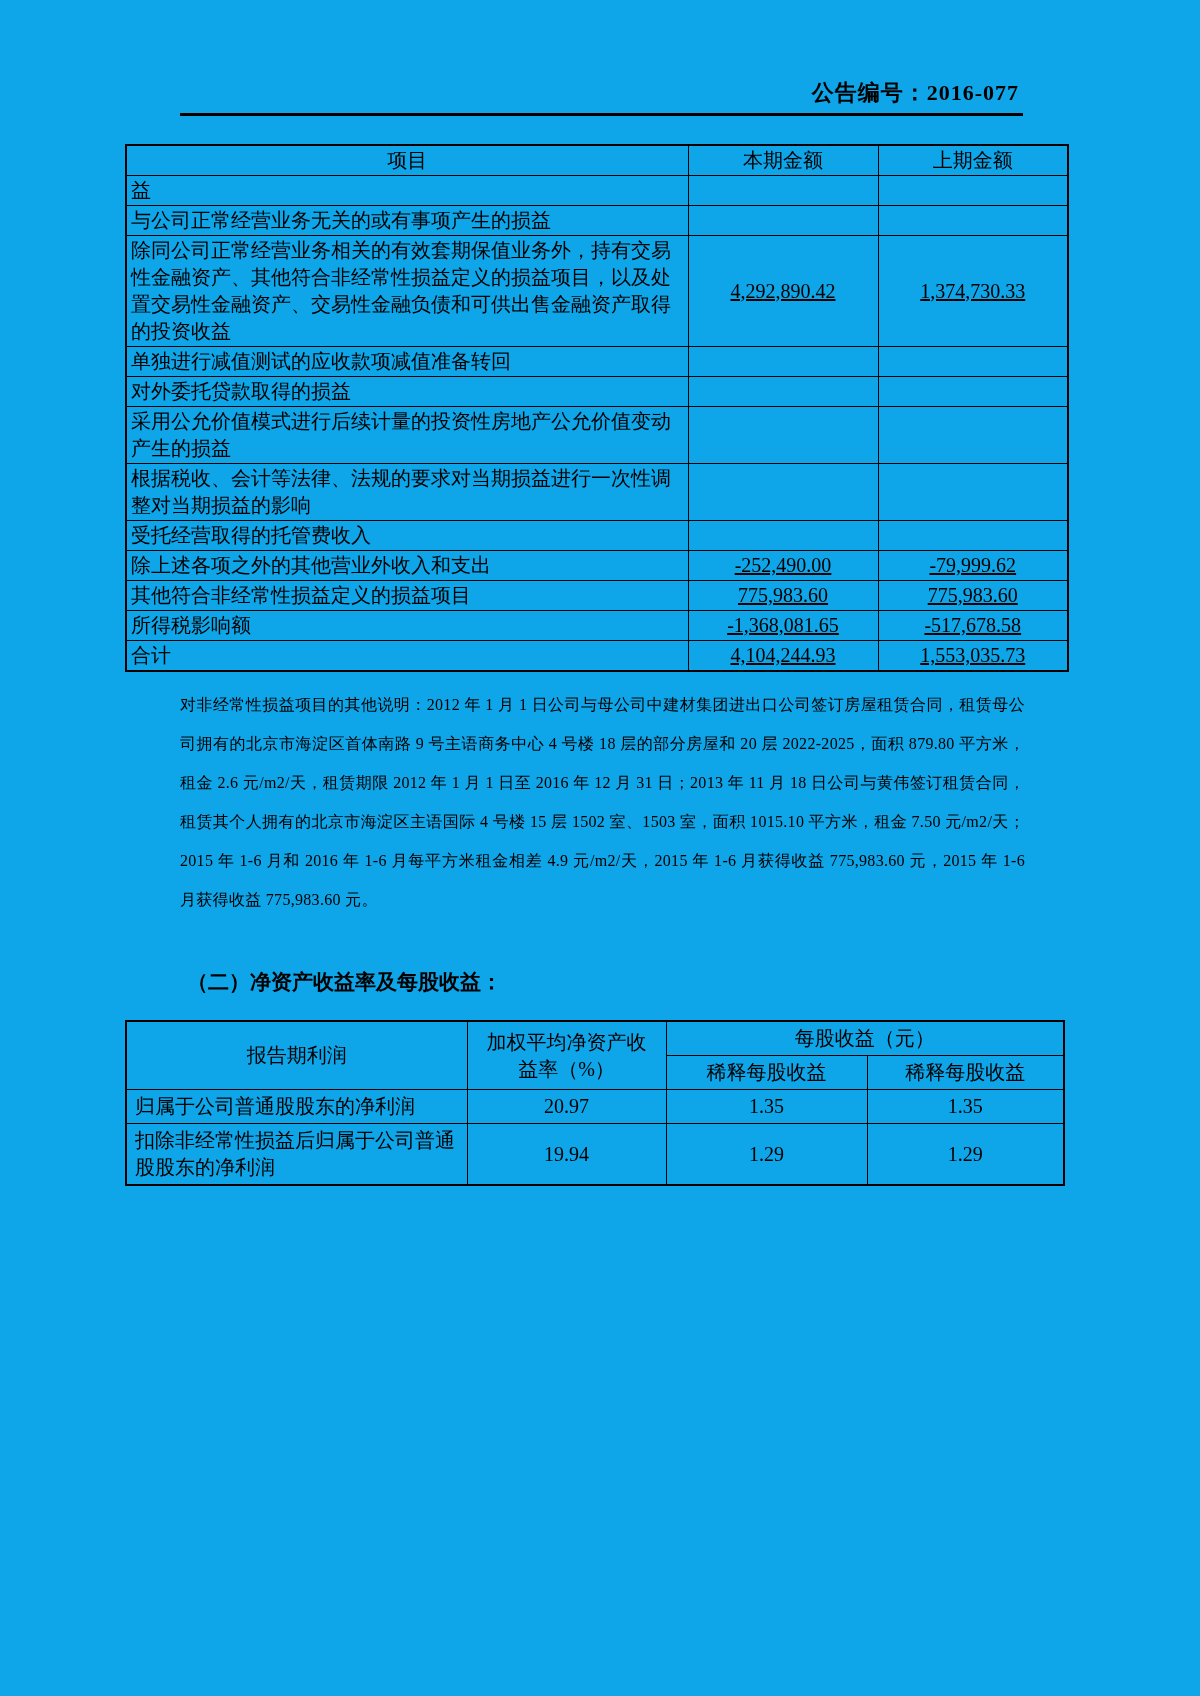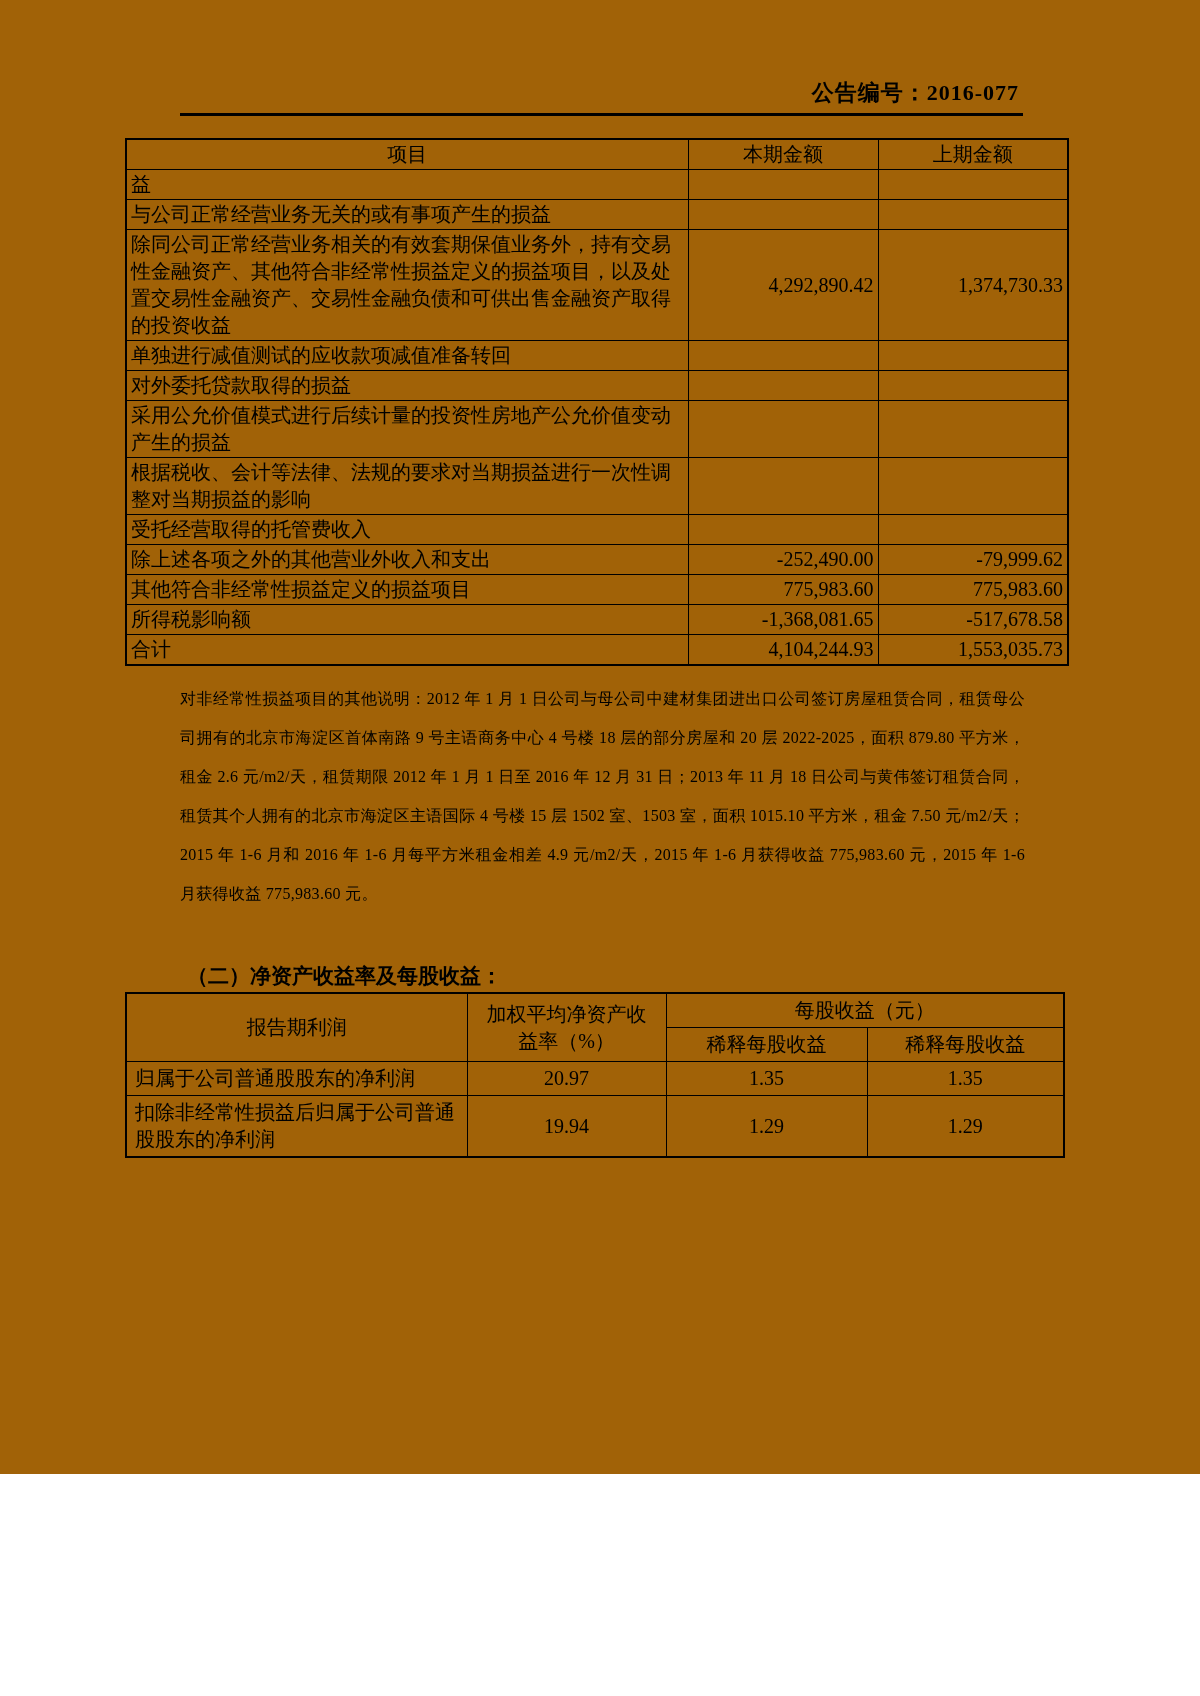--- a/index.html
+++ b/index.html
@@ -10,22 +10,22 @@
   body {
     width: 1200px;
     height: 1696px;
     overflow: hidden;
     font-family: "Liberation Serif", "DejaVu Serif", serif;
     color: #000000;
   }
   .page {
     position: relative;
     width: 1200px;
-    height: 1474px;
-    background: #a16207;
+    height: 1696px;
+    background: #0ea5e9;
   }
   .content {
     margin-left: 125px;
     width: 942px;
   }
   .doc-number {
     padding-top: 80px;
     text-align: right;
     padding-right: 48px;
     font-size: 22px;
@@ -38,48 +38,48 @@
     margin-left: 55px;
     width: 843px;
     height: 3px;
     background: #000000;
   }
   table.doc-table {
     border-collapse: collapse;
     table-layout: fixed;
     border: 2px solid #000000;
   }
-  .t1 { width: 942px; margin-top: 22px; }
+  .t1 { width: 942px; margin-top: 28px; }
   .t2 { width: 938px; }
   .doc-table th, .doc-table td {
     border: 1px solid #000000;
     font-size: 20px;
     line-height: 27px;
     font-weight: normal;
     padding: 1px 4px;
     vertical-align: middle;
     word-break: break-all;
   }
   .t1 th { text-align: center; }
   .cell-item { text-align: left; padding-left: 8px; }
-  .cell-num { text-align: right; padding-right: 10px; }
+  .cell-num { text-align: center; padding-right: 10px; text-decoration: underline; }
   .cell-center { text-align: left; }
   .t2 th, .t2 td { padding-top: 3px; padding-bottom: 3px; text-align: center; }
   .t2 .cell-item { text-align: left; padding-left: 8px; }
   .t2 .roe-head { padding-left: 12px; padding-right: 12px; }
   .note {
     margin: 13px 0 0 55px;
     width: 845px;
     font-size: 16px;
     line-height: 39px;
     text-align: justify;
     letter-spacing: 0.3px;
   }
   .sec-title {
-    margin: 50px 0 2px 62px;
+    margin: 50px 0 24px 62px;
     font-size: 21px;
     line-height: 27px;
     font-weight: bold;
   }
 </style>
 </head>
 <body>
 
 <div class="page">
   <div class="content">

